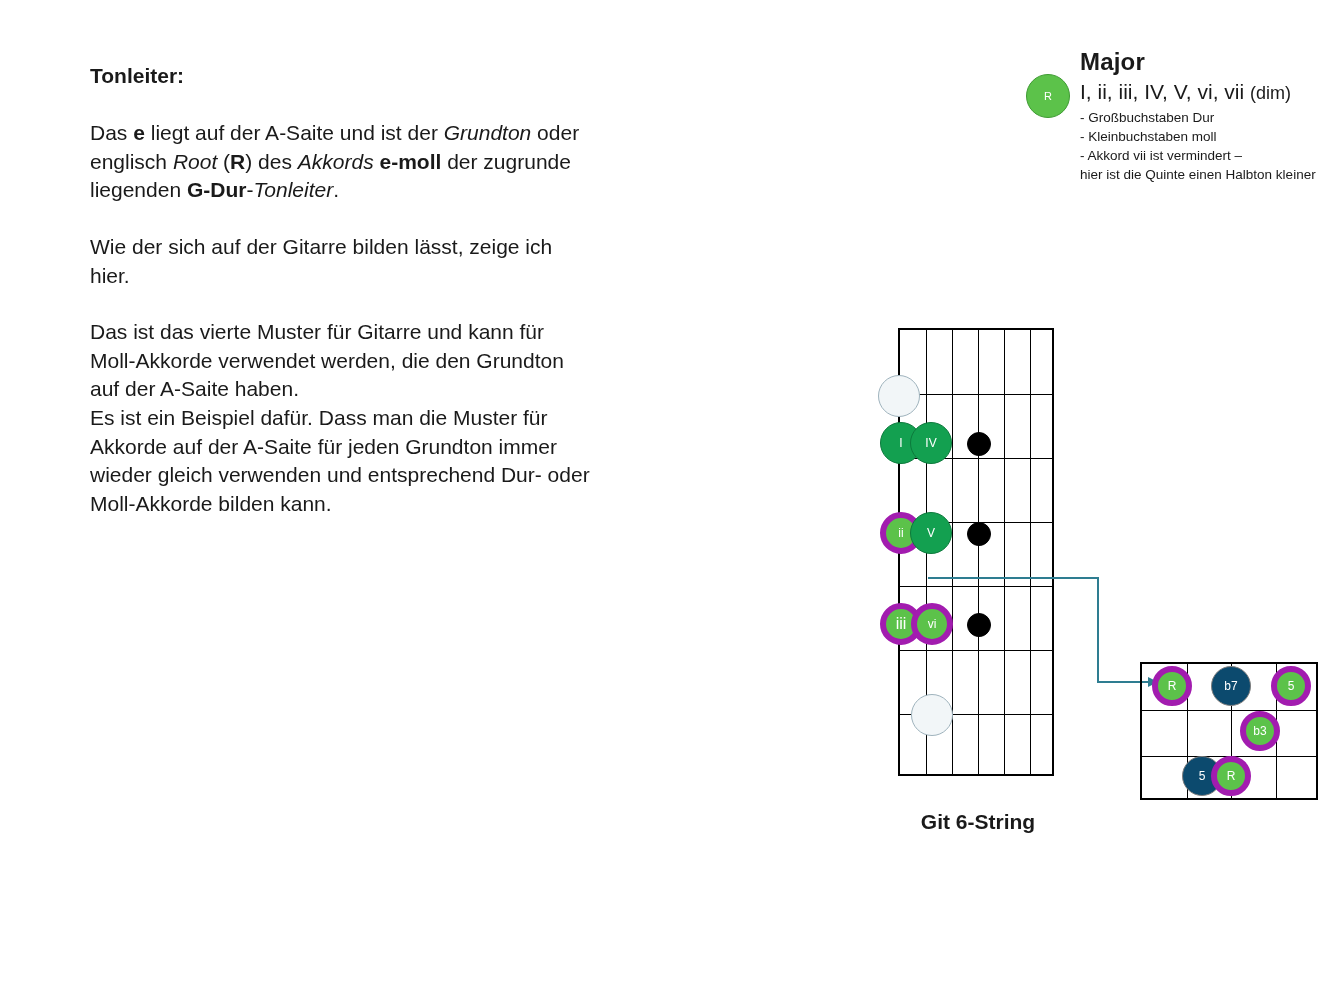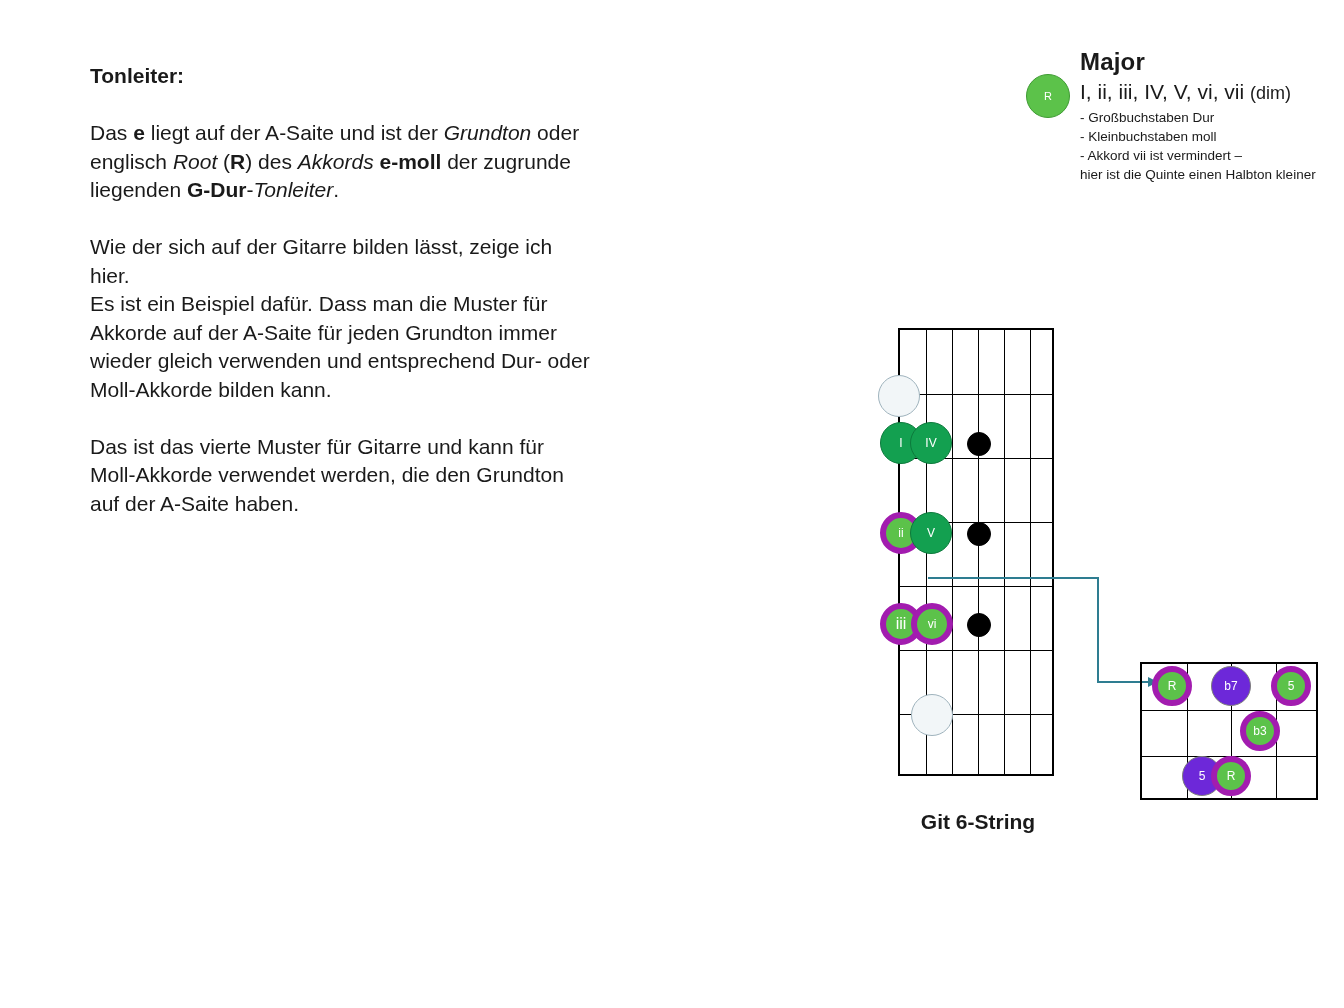--- a/index.html
+++ b/index.html
@@ -112,21 +112,21 @@
     display: flex;
     align-items: center;
     justify-content: center;
     font-size: 12px;
     color: #ffffff;
   }
   .fdot.dark-green { background: #13a050; border: 1px solid #0c7a3c; }
   .fdot.light-green { background: #5cc24a; border: 6px solid #a21caf; }
   .fdot.black { background: #000000; border: 1px solid #000000; }
   .fdot.white { background: #f2f6f8; border: 1px solid #9fb3bd; color: #8aa2ad; }
-  .fdot.gray { background: #6d28d9; border: 1px solid #7d7d7d; }
+  .fdot.gray { background: #0c4a6e; border: 1px solid #7d7d7d; }
 
   #fretboard-label {
     position: absolute;
     left: 898px;
     top: 810px;
     width: 160px;
     text-align: center;
     font-size: 21px;
     font-weight: bold;
   }
@@ -169,22 +169,22 @@
 </head>
 <body>
 
 <div id="text-column">
   <p class="para">
     <span class="lead">Tonleiter:</span><br>
     <br>
     <span id="p2"><span>Das </span><span class="b">e</span><span> liegt auf der A-Saite und ist der </span><span class="i">Grundton</span><span> oder englisch </span><span class="i">Root</span><span> (</span><span class="b">R</span><span>) des </span><span class="i">Akkords</span><span> </span><span class="b">e-moll</span><span> der zugrunde liegenden </span><span class="b">G-Dur</span><span>-</span><span class="i">Tonleiter</span><span>.</span></span>
   </p>
   <p class="para">Wie der sich auf der Gitarre bilden lässt, zeige ich hier.</p>
+  <p class="para">Das ist das vierte Muster für Gitarre und kann für Moll-Akkorde verwendet werden, die den Grundton auf der A-Saite haben.</p>
   <p class="para" style="margin-top:-28px;">Es ist ein Beispiel dafür. Dass man die Muster für Akkorde auf der A-Saite für jeden Grundton immer wieder gleich verwenden und entsprechend Dur- oder Moll-Akkorde bilden kann.</p>
-  <p class="para">Das ist das vierte Muster für Gitarre und kann für Moll-Akkorde verwendet werden, die den Grundton auf der A-Saite haben.</p>
 </div>
 
 <div id="legend">
   <div id="legend-dot">
     <span>R</span>
   </div>
   <div id="legend-title">Major</div>
   <div id="legend-degrees">
     <span>I, ii, iii, IV, V, vi, vii</span>
     <span class="dim">(dim)</span>

